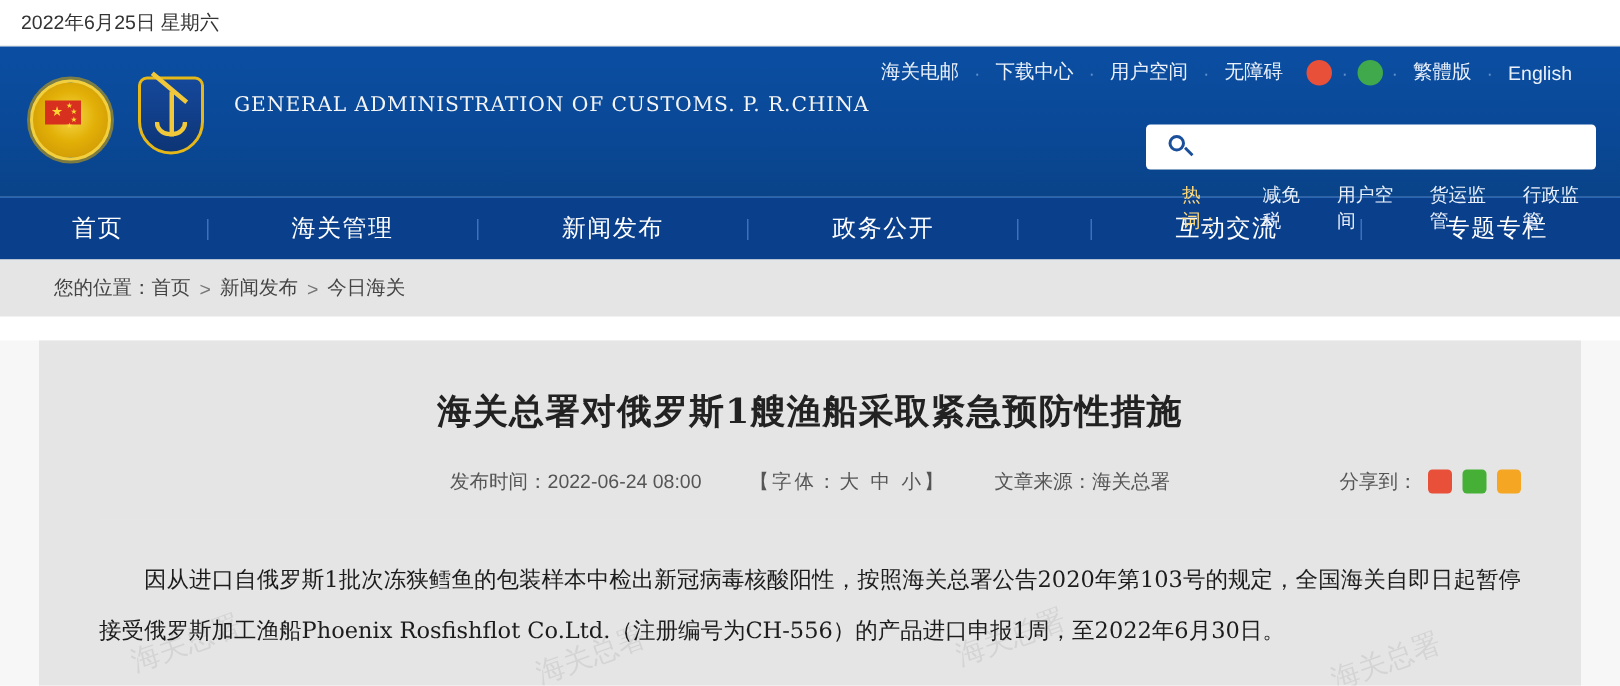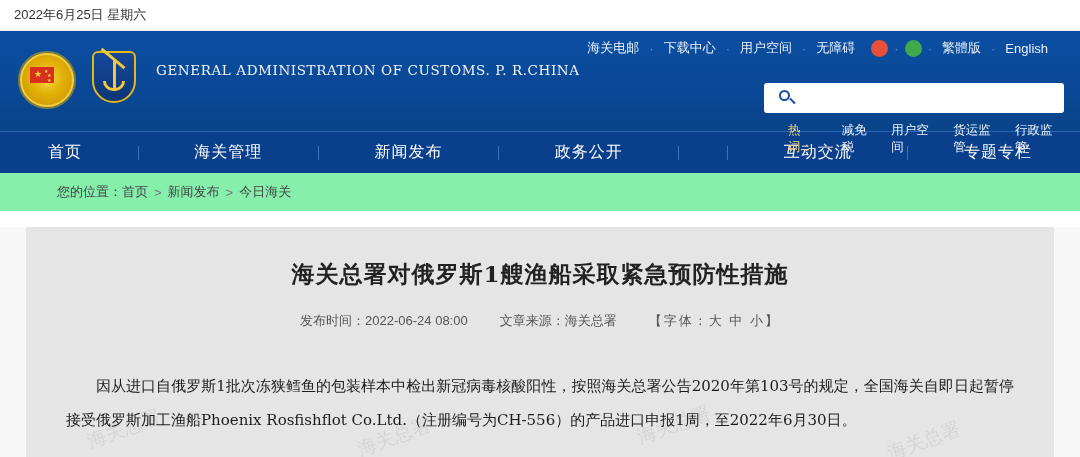--- a/index.html
+++ b/index.html
@@ -244,24 +244,24 @@
     width: 1px;
     height: 14px;
     background: #3a72bb;
   }
 
   
   .crumbs {
     height: 38px;
     display: flex;
     align-items: center;
-    padding-left: 57px;
+    padding-left: 36px;
     font-size: 13px;
     color: #444;
-    background: #86efac;
+    background: #e5e5e5;
   }
   .crumbs a { color: #444; text-decoration: none; }
   .crumbs .gt { margin: 0 6px; color: #777; }
 
   
   .page {
     background: #f7f7f7;
     padding: 0 0 10px 0;
     height: 247px;
     box-sizing: border-box;
@@ -430,27 +430,33 @@
 </div>
 
 <div class="page">
   <div class="article">
     <div class="art-title">海关总署对俄罗斯1艘渔船采取紧急预防性措施</div>
 
     <div class="meta">
       <span class="m">
         <span>发布时间：</span><span>2022-06-24 08:00</span>
       </span>
+      <span class="m fontsize">
+        <span>【字体：</span><span>大</span>&nbsp;<span>中</span>&nbsp;<span>小</span><span>】</span>
+      </span>
       <span class="m">
         <span>文章来源：</span><span>海关总署</span>
       </span>
-      <span class="m fontsize">
-        <span>【字体：</span><span>大</span>&nbsp;<span>中</span>&nbsp;<span>小</span><span>】</span>
+
+      <span class="share">
+        <span>分享到：</span>
+        <span class="s-ico s-weibo"></span>
+        <span class="s-ico s-wechat"></span>
+        <span class="s-ico s-star"></span>
       </span>
-
     </div>
 
     <div class="meta-rule"></div>
 
     <div class="body-text">因从进口自俄罗斯1批次冻狭鳕鱼的包装样本中检出新冠病毒核酸阳性，按照海关总署公告2020年第103号的规定，全国海关自即日起暂停接受俄罗斯加工渔船Phoenix Rosfishflot Co.Ltd.（注册编号为CH-556）的产品进口申报1周，至2022年6月30日。</div>
 
     <div class="watermark">
       <span style="left:60px;top:22px;">海关总署</span>
       <span style="left:330px;top:30px;">海关总署</span>
       <span style="left:610px;top:18px;">海关总署</span>

